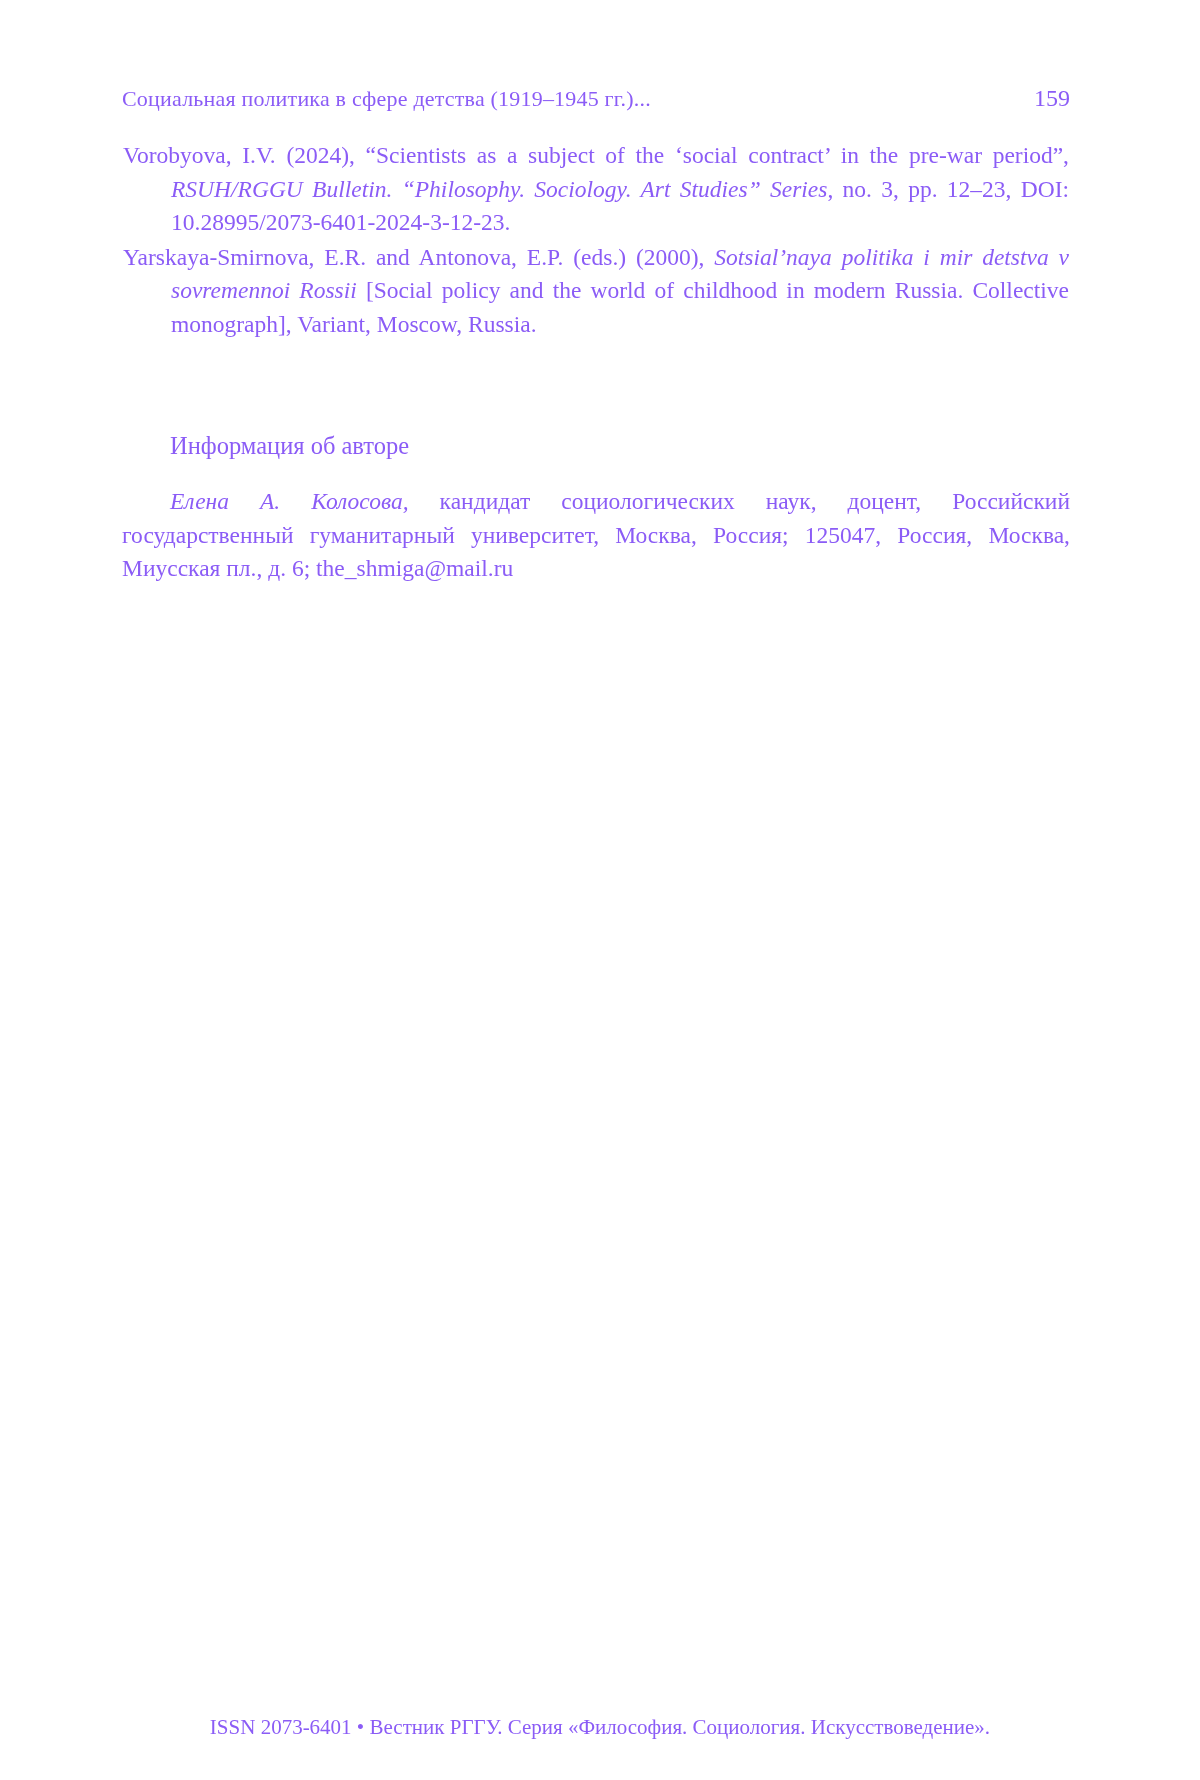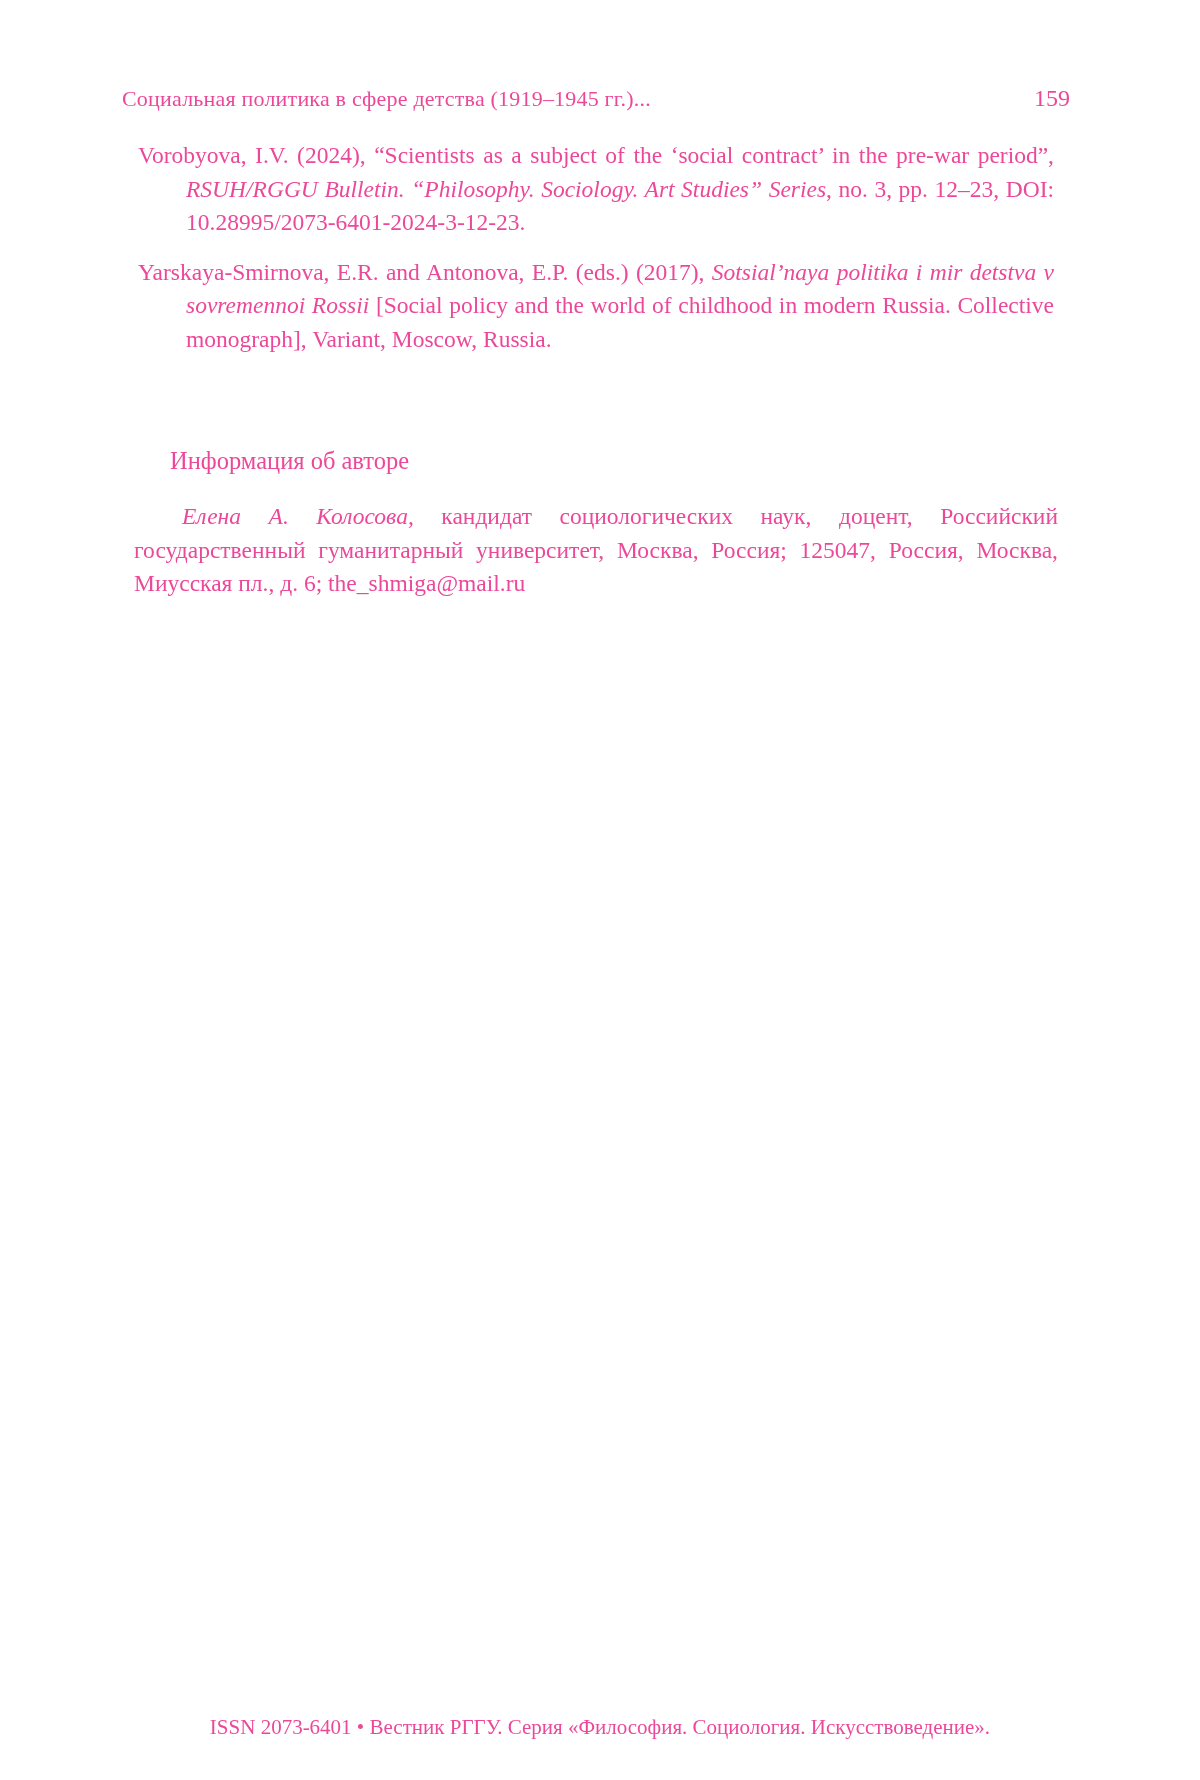--- a/index.html
+++ b/index.html
@@ -2,21 +2,21 @@
 <html lang="ru"><head>
 <meta charset="utf-8">
 <style>
   html, body { margin: 0; padding: 0; background: #e9e9e9; }
   .page {
     position: relative;
     width: 1200px;
     height: 1780px;
     margin: 0 auto;
     background: #ffffff;
-    color: #ec4899;
+    color: #8b5cf6;
     font-family: "Liberation Serif", "DejaVu Serif", serif;
     box-sizing: border-box;
   }
   .content {
     position: absolute;
     top: 84px;
     left: 122px;
     width: 948px;
   }
   .running-head {
@@ -28,35 +28,35 @@
   }
   .running-title { letter-spacing: 0.2px; }
   .page-num { font-size: 24px; }
   .references {
     margin-top: 26px;
     font-size: 23.5px;
     line-height: 33.5px;
     text-align: justify;
   }
   .ref {
-    margin: 16px;
+    margin: 1px;
     padding-left: 48px;
     text-indent: -48px;
   }
   .section-heading {
     margin: 0;
     margin-top: 88px;
     padding-left: 48px;
     font-size: 24.5px;
     font-weight: normal;
     line-height: 34px;
   }
   .section-heading.en { margin-top: 70px; }
   .para {
-    margin: 12px;
+    margin: 0;
     margin-top: 22px;
     font-size: 23.5px;
     line-height: 33.5px;
     text-align: justify;
     text-indent: 48px;
   }
   .para.en { margin-top: 26px; }
   .footer {
     position: absolute;
     left: 0;
@@ -74,21 +74,21 @@
 <div class="page">
   <div class="content">
 
     <header class="running-head">
       <span class="running-title">Социальная политика в сфере детства (1919–1945 гг.)...</span>
       <span class="page-num">159</span>
     </header>
 
     <section class="references">
       <p class="ref"><span>Vorobyova, I.V. (2024), “Scientists as a subject of the ‘social contract’ in the pre-war period”, </span><em>RSUH/RGGU Bulletin. “Philosophy. Sociology. Art Studies” Series</em><span>, no. 3, pp. 12–23, DOI: 10.28995/2073-6401-2024-3-12-23.</span></p>
-      <p class="ref"><span>Yarskaya-Smirnova, E.R. and Antonova, E.P. (eds.) (2017), </span><em>Sotsial’naya politika i mir detstva v sovremennoi Rossii</em><span> [Social policy and the world of childhood in modern Russia. Collective monograph], Variant, Moscow, Russia.</span></p>
+      <p class="ref"><span>Yarskaya-Smirnova, E.R. and Antonova, E.P. (eds.) (2000), </span><em>Sotsial’naya politika i mir detstva v sovremennoi Rossii</em><span> [Social policy and the world of childhood in modern Russia. Collective monograph], Variant, Moscow, Russia.</span></p>
     </section>
 
     <h2 class="section-heading ru">Информация об авторе</h2>
     <p class="para ru"><em>Елена А. Колосова,</em><span> кандидат социологических наук, доцент, Российский государственный гуманитарный университет, Москва, Россия; 125047, Россия, Москва, Миусская пл., д. 6; the_shmiga@mail.ru</span></p>
 
 
   </div>
 
   <footer class="footer">
     <div>ISSN 2073-6401 • Вестник РГГУ.  Серия «Философия. Социология. Искусствоведение».</div>

